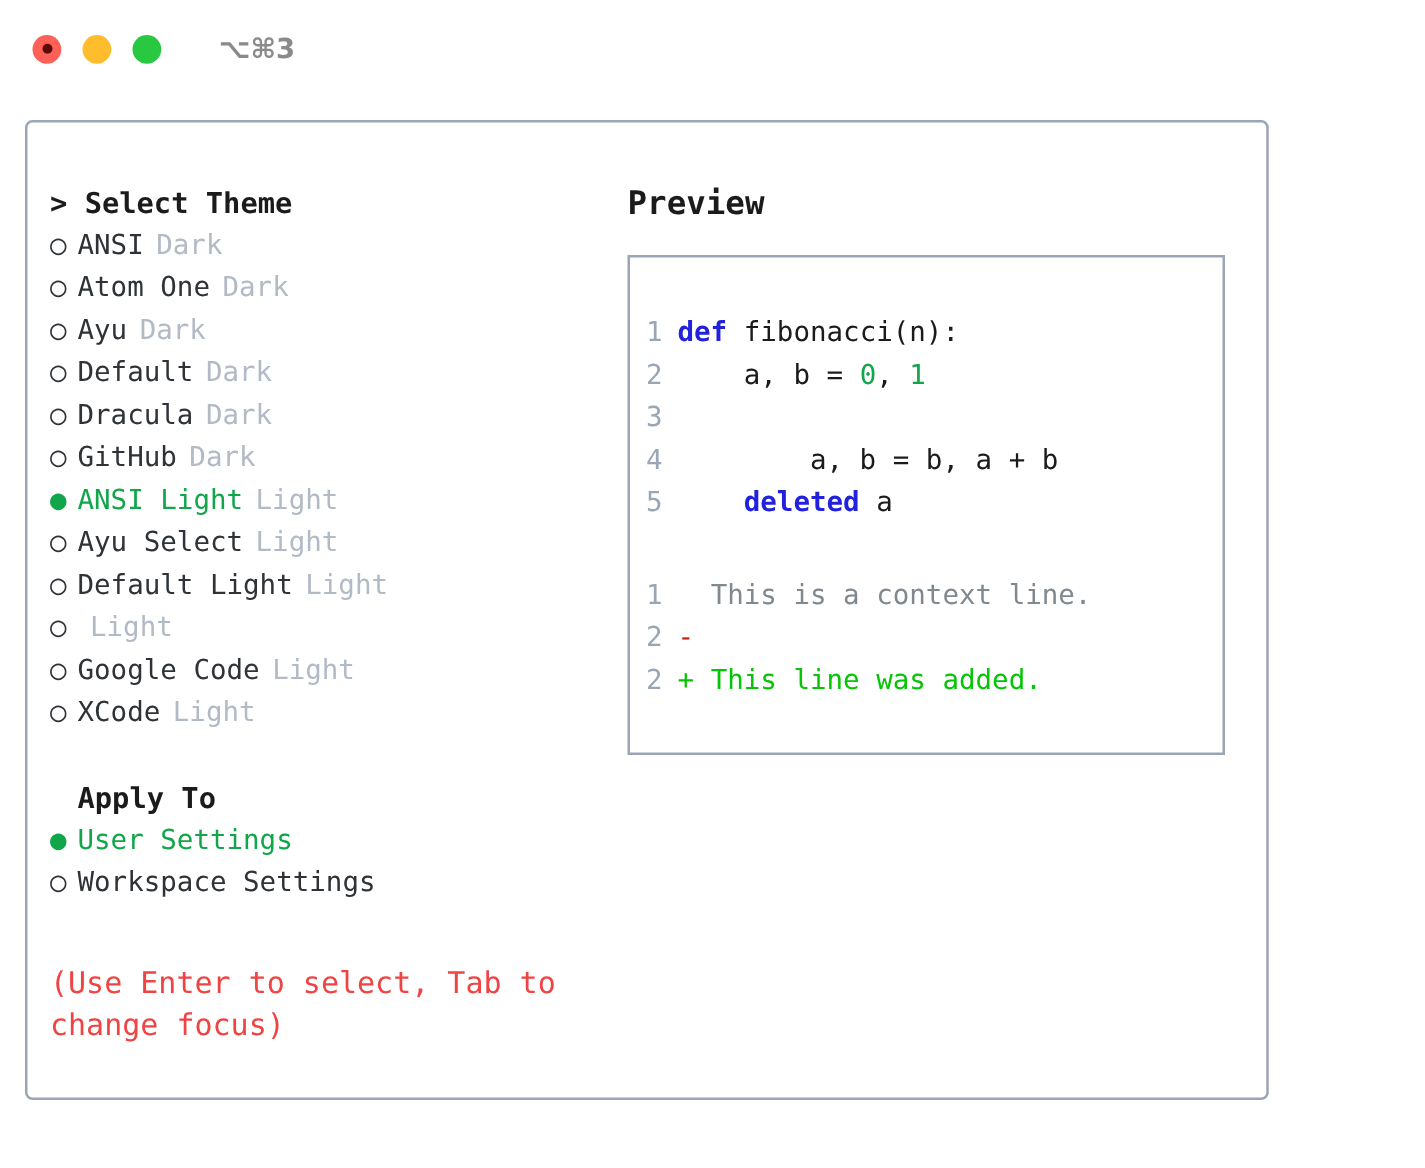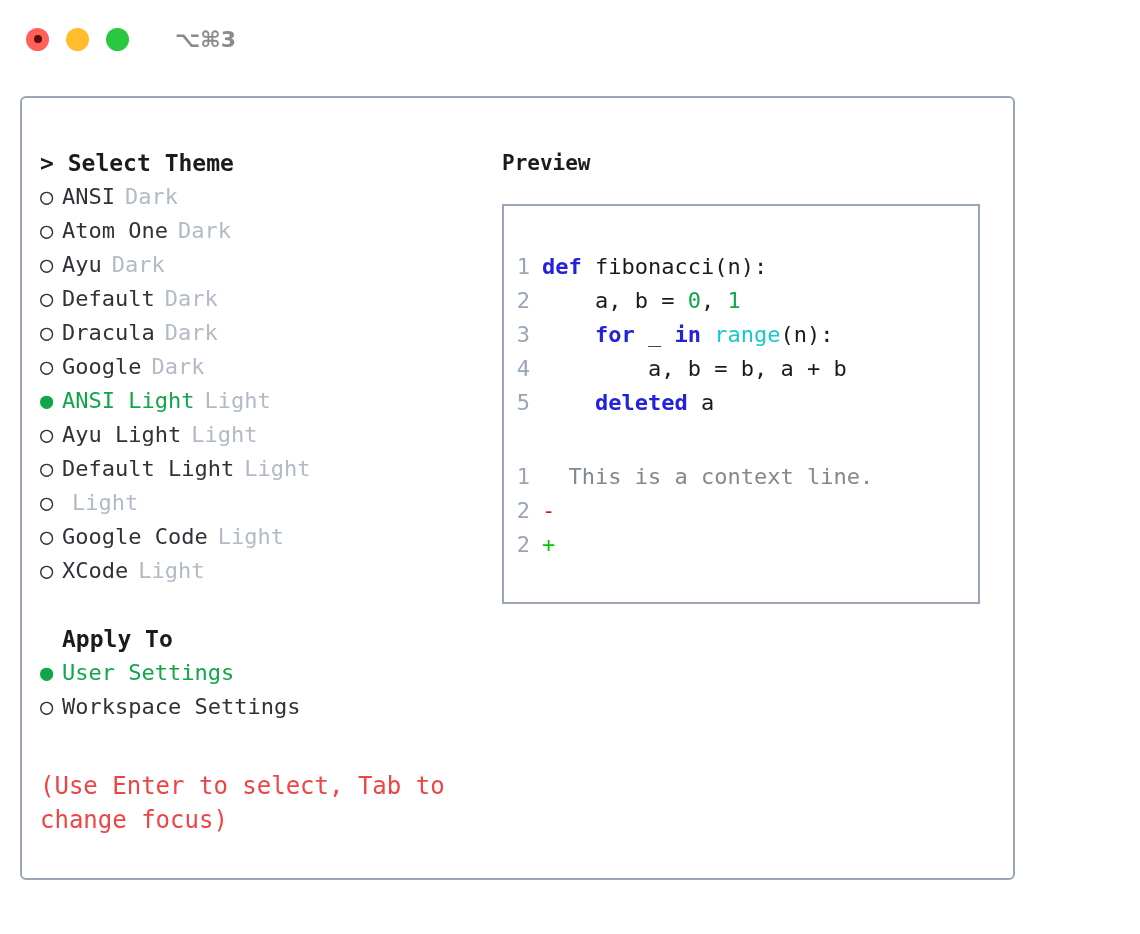--- a/index.html
+++ b/index.html
@@ -56,21 +56,21 @@
   .label { color:#2f3338; }
   .badge { color:#b2bac6; margin-left:10px; }
   .spacer { height:34px; }
   .indent-hdr { padding-left:22px; }
   .help {
     font-size:24px; line-height:34px; color:#ef4444; white-space:pre-wrap;
     width:420px; margin-top:45px;
   }
 
   
-  .preview-title { font-size:21px; font-weight:bold; color:#1b1b1b; line-height:34px; }
+  .preview-title { font-size:26px; font-weight:bold; color:#1b1b1b; line-height:34px; }
   .code-box {
     margin-top:24px; width:478px; height:400px;
     border:2px solid #9aa5b5; background:#ffffff;
     padding:44px 0 0 0;
   }
   .cline { font-size:22px; line-height:34px; white-space:pre; display:flex; }
   .ln {
     color:#9aa5b5; width:38px; text-align:right; padding-right:12px; flex:none;
   }
   .code { color:#1b1b1b; }
@@ -102,23 +102,23 @@
       <div class="left-col">
 
         <div class="hdr"><span>&gt; </span><span>Select Theme</span></div>
 
         <div id="theme-list">
             <div class="row"><span class="bullet">○</span><span class="label">ANSI</span><span class="badge">Dark</span></div>
             <div class="row"><span class="bullet">○</span><span class="label">Atom One</span><span class="badge">Dark</span></div>
             <div class="row"><span class="bullet">○</span><span class="label">Ayu</span><span class="badge">Dark</span></div>
             <div class="row"><span class="bullet">○</span><span class="label">Default</span><span class="badge">Dark</span></div>
             <div class="row"><span class="bullet">○</span><span class="label">Dracula</span><span class="badge">Dark</span></div>
-            <div class="row"><span class="bullet">○</span><span class="label">Google</span><span class="badge">Dark</span></div>
+            <div class="row"><span class="bullet">○</span><span class="label">GitHub</span><span class="badge">Dark</span></div>
             <div class="row selected"><span class="bullet sel">●</span><span class="label">ANSI Light</span><span class="badge">Light</span></div>
-            <div class="row"><span class="bullet">○</span><span class="label">Ayu Light</span><span class="badge">Light</span></div>
+            <div class="row"><span class="bullet">○</span><span class="label">Ayu Select</span><span class="badge">Light</span></div>
             <div class="row"><span class="bullet">○</span><span class="label">Default Light</span><span class="badge">Light</span></div>
             <div class="row"><span class="bullet">○</span><span class="badge">Light</span></div>
             <div class="row"><span class="bullet">○</span><span class="label">Google Code</span><span class="badge">Light</span></div>
             <div class="row"><span class="bullet">○</span><span class="label">XCode</span><span class="badge">Light</span></div>
           </div>
 
         <div class="spacer"></div>
 
         <div class="hdr indent-hdr">Apply To</div>
 
@@ -130,28 +130,28 @@
         <div class="help">(Use Enter to select, Tab to change focus)</div>
       </div>
 
       <div class="right-col">
         <div class="preview-title">Preview</div>
 
         <div class="code-box">
           <div id="code-lines">
               <div class="cline"><span class="ln">1</span><span><span class="kw">def</span><span class="code"> fibonacci(n):</span></span></div>
               <div class="cline"><span class="ln">2</span><span><span class="code">    a, b = </span><span class="num">0</span><span class="code">, </span><span class="num">1</span></span></div>
-              <div class="cline"><span class="ln">3</span><span><span class="code">    </span><span class="kw">for</span><span class="code"> _ </span><span class="kw">in</span><span class="code"> </span><span class="fn">range</span><span class="code">(n):</span></span></div>
+              <div class="cline"><span class="ln">3</span></div>
               <div class="cline"><span class="ln">4</span><span><span class="code">        a, b = b, a + b</span></span></div>
               <div class="cline"><span class="ln">5</span><span><span class="code">    </span><span class="kw">deleted</span><span class="code"> a</span></span></div>
             </div>
           <div class="gap"></div>
           <div id="diff-lines">
               <div class="cline"><span class="ln">1</span><span class="ctx">  </span><span class="ctx">This is a context line.</span></div>
               <div class="cline"><span class="ln">2</span><span class="del">- </span></div>
-              <div class="cline"><span class="ln">2</span><span class="add">+ </span></div>
+              <div class="cline"><span class="ln">2</span><span class="add">+ </span><span class="add">This line was added.</span></div>
             </div>
         </div>
       </div>
 
     </div>
   </div>
 </div>
 
 </body></html>

